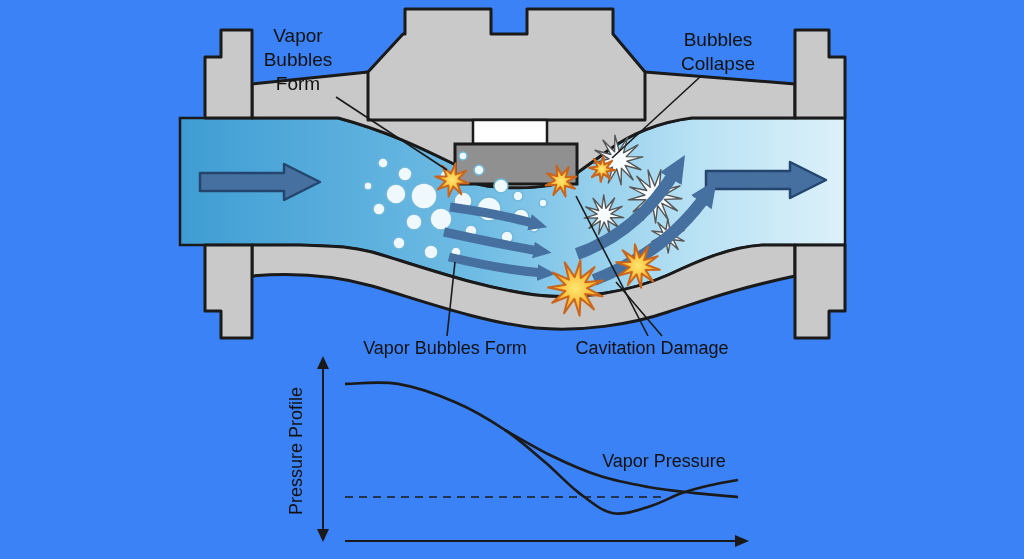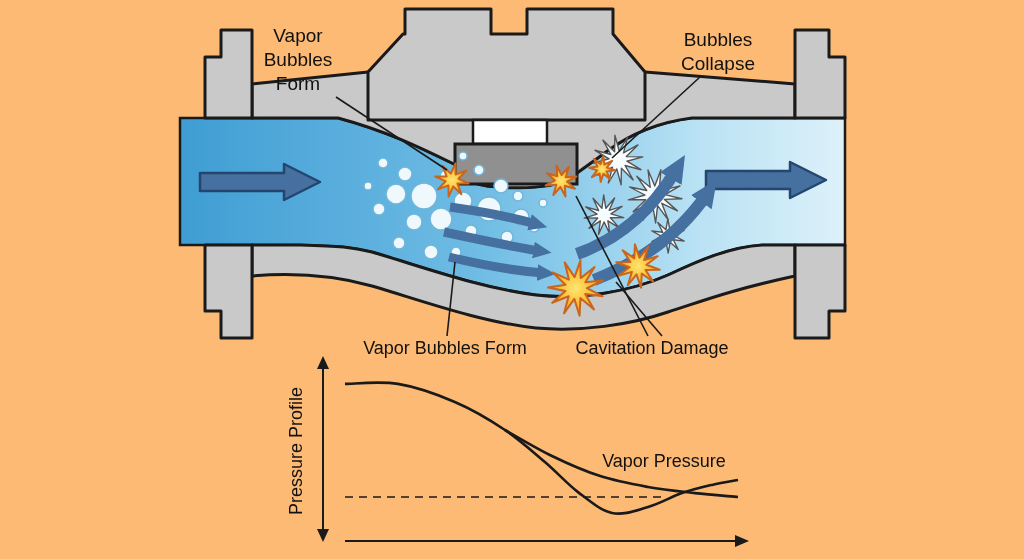--- a/index.html
+++ b/index.html
@@ -1,16 +1,16 @@
 <!DOCTYPE html>
 <html><head>
 <meta charset="utf-8">
 <style>
   html,body { margin:0; padding:0; background:#ffffff; }
-  .stage { width:1024px; height:559px; position:relative; background:#fdba74;text-align:center; }
+  .stage { width:1024px; height:559px; position:relative; background:#3b82f6;text-align:center; }
   svg { display:block; }
   text { font-family:"Liberation Sans", sans-serif; fill:#111; }
   .lbl   { font-size:19px; }
   .lbl-sm{ font-size:18px; }
   .lbl-ch{ font-size:18px; }
   .flow      { fill:url(#flowGrad); stroke:#1a1a1a; stroke-width:2.5; }
   .metal     { fill:#c9c9c9; stroke:#1a1a1a; stroke-width:3; stroke-linejoin:round; }
   .plug      { fill:#909090; stroke:#1a1a1a; stroke-width:3; }
   .white-part{ fill:#ffffff; stroke:#1a1a1a; stroke-width:2.5; }
   .bubble    { fill:#eef8fd; stroke:#6fb6d9; stroke-width:1.5; }

